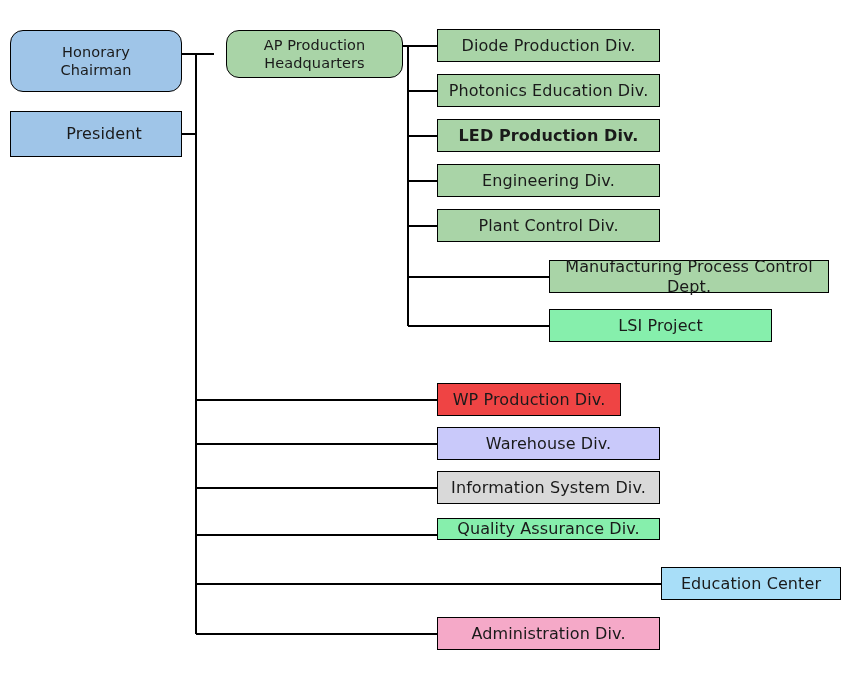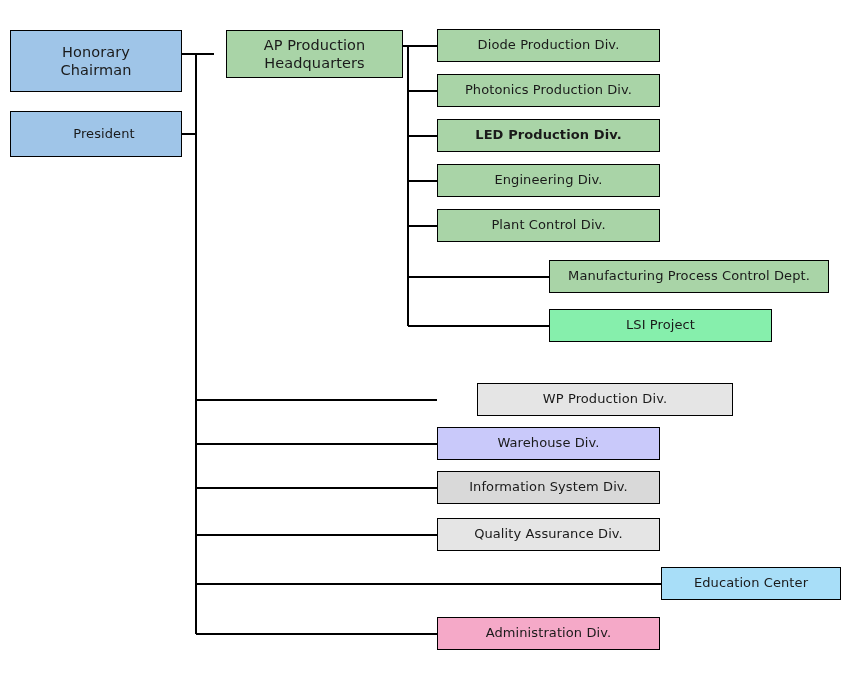--- a/index.html
+++ b/index.html
@@ -30,29 +30,29 @@
   .node {
     position: absolute;
     box-sizing: border-box;
     border: 1px solid #000000;
     color: #1a1a1a;
     display: flex;
     align-items: center;
     justify-content: center;
     text-align: center;
     line-height: 1.25;
-    font-size: 13px;
+    font-size: 16px;
     letter-spacing: 0.1px;
     padding: 0 4px;
   }
   .node .node-label {
     display: block;
     white-space: pre-line;
   }
-  .node.two-line { font-size: 14.5px; }
+  .node.two-line { font-size: 14.5px; border-radius: 13px; }
 </style>
 </head>
 <body>
 
 <div id="chart-root">
 
   <svg class="connectors" width="850" height="674" viewBox="0 0 850 674" shape-rendering="crispEdges">
     <g stroke="#000000" stroke-width="1.6" fill="none">
 
       <line x1="196" y1="54" x2="196" y2="634"></line>
@@ -95,21 +95,21 @@
   <div class="node two-line" style="left:226px; top:30px; width:177px; height:48px; background:#A9D4A7;">
     <span class="node-label">AP Production
 Headquarters</span>
   </div>
 
   <div class="node" style="left:437px; top:29px; width:223px; height:33px; background:#A9D4A7;">
     <span class="node-label">Diode Production Div.</span>
   </div>
 
   <div class="node" style="left:437px; top:74px; width:223px; height:33px; background:#A9D4A7;">
-    <span class="node-label">Photonics Production Div.</span>
+    <span class="node-label">Photonics Education Div.</span>
   </div>
 
   <div class="node" style="left:437px; top:119px; width:223px; height:33px; background:#A9D4A7;font-weight:bold;">
     <span class="node-label">LED Production Div.</span>
   </div>
 
   <div class="node" style="left:437px; top:164px; width:223px; height:33px; background:#A9D4A7;text-align:right;">
     <span class="node-label">Engineering Div.</span>
   </div>
 
@@ -118,33 +118,33 @@
   </div>
 
   <div class="node" style="left:549px; top:260px; width:280px; height:33px; background:#A9D4A7;">
     <span class="node-label">Manufacturing Process Control Dept.</span>
   </div>
 
   <div class="node" style="left:549px; top:309px; width:223px; height:33px; background:#86efac;">
     <span class="node-label">LSI Project</span>
   </div>
 
-  <div class="node" style="left:437px; top:383px; width:256px; height:33px; background:#e5e5e5;margin-left:40px;">
+  <div class="node" style="left:437px; top:383px; width:184px; height:33px; background:#ef4444;">
     <span class="node-label">WP Production Div.</span>
   </div>
 
   <div class="node" style="left:437px; top:427px; width:223px; height:33px; background:#C9C9FA;">
     <span class="node-label">Warehouse Div.</span>
   </div>
 
   <div class="node" style="left:437px; top:471px; width:223px; height:33px; background:#D9D9D9;">
     <span class="node-label">Information System Div.</span>
   </div>
 
-  <div class="node" style="left:437px; top:518px; width:223px; height:33px; background:#e5e5e5;">
+  <div class="node" style="left:437px; top:518px; width:223px; height:22px; background:#86efac;">
     <span class="node-label">Quality Assurance Div.</span>
   </div>
 
   <div class="node" style="left:661px; top:567px; width:180px; height:33px; background:#A8DEF8;">
     <span class="node-label">Education Center</span>
   </div>
 
   <div class="node" style="left:437px; top:617px; width:223px; height:33px; background:#F5A9C8;text-align:right;">
     <span class="node-label">Administration Div.</span>
   </div>

